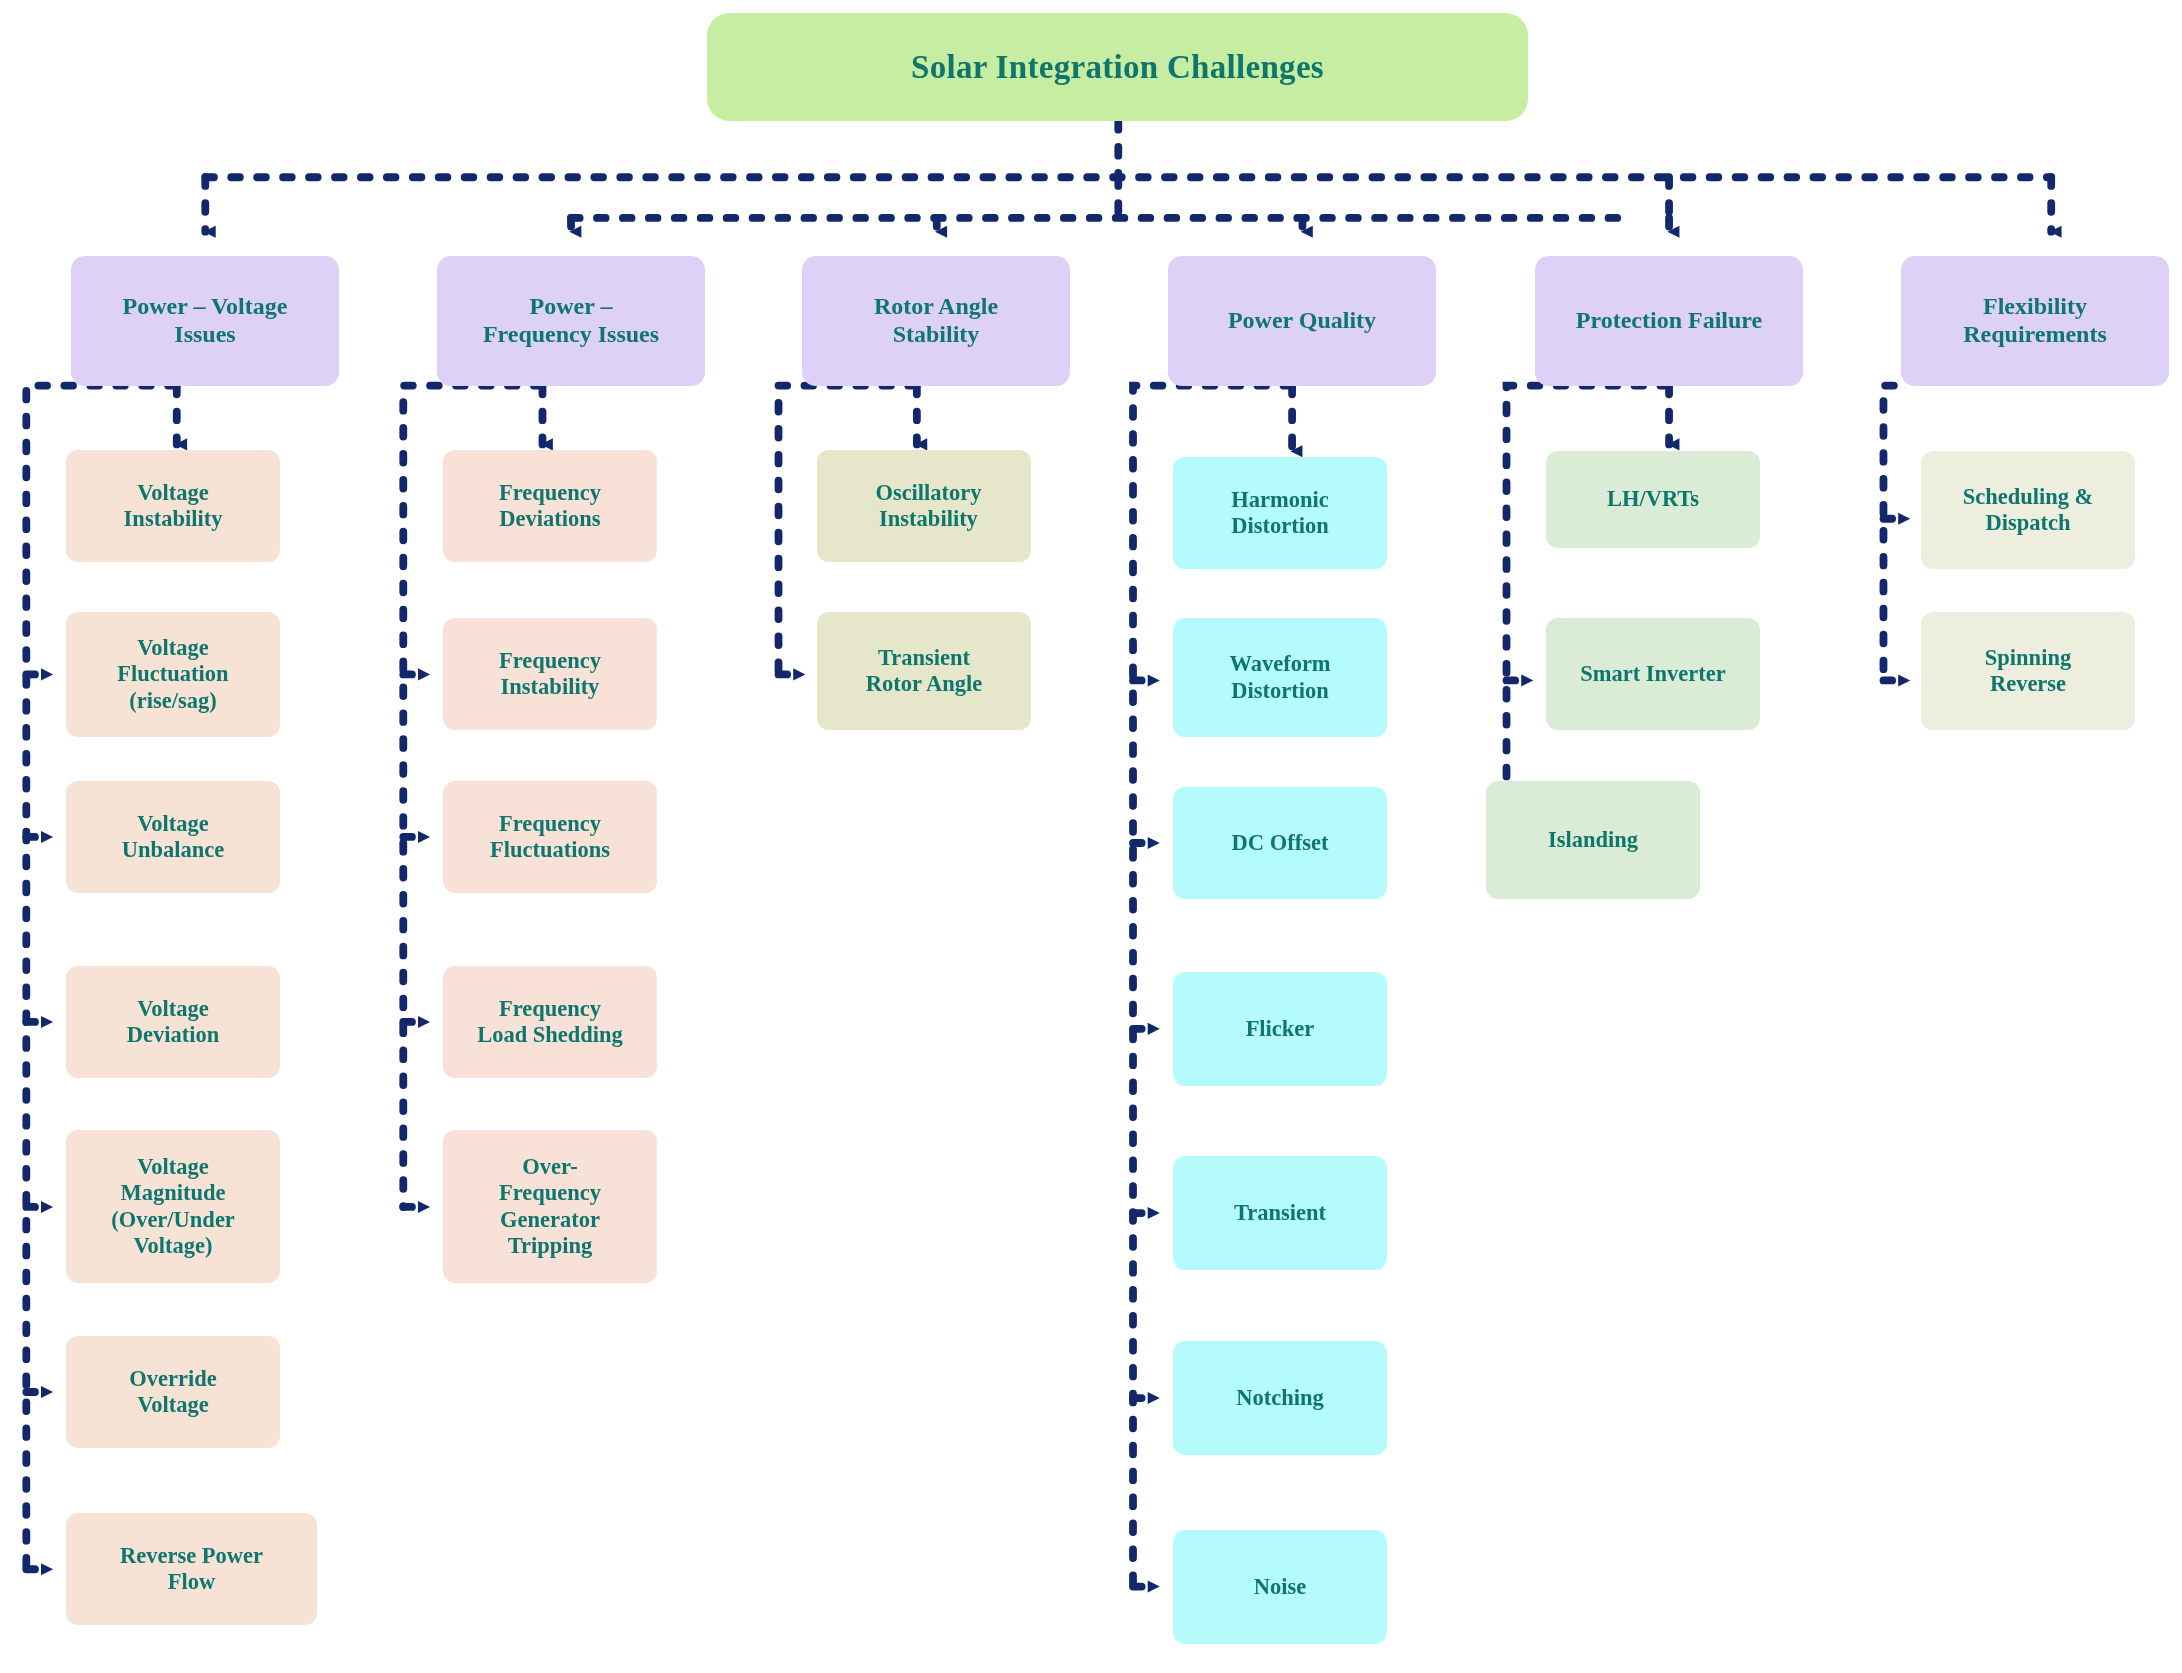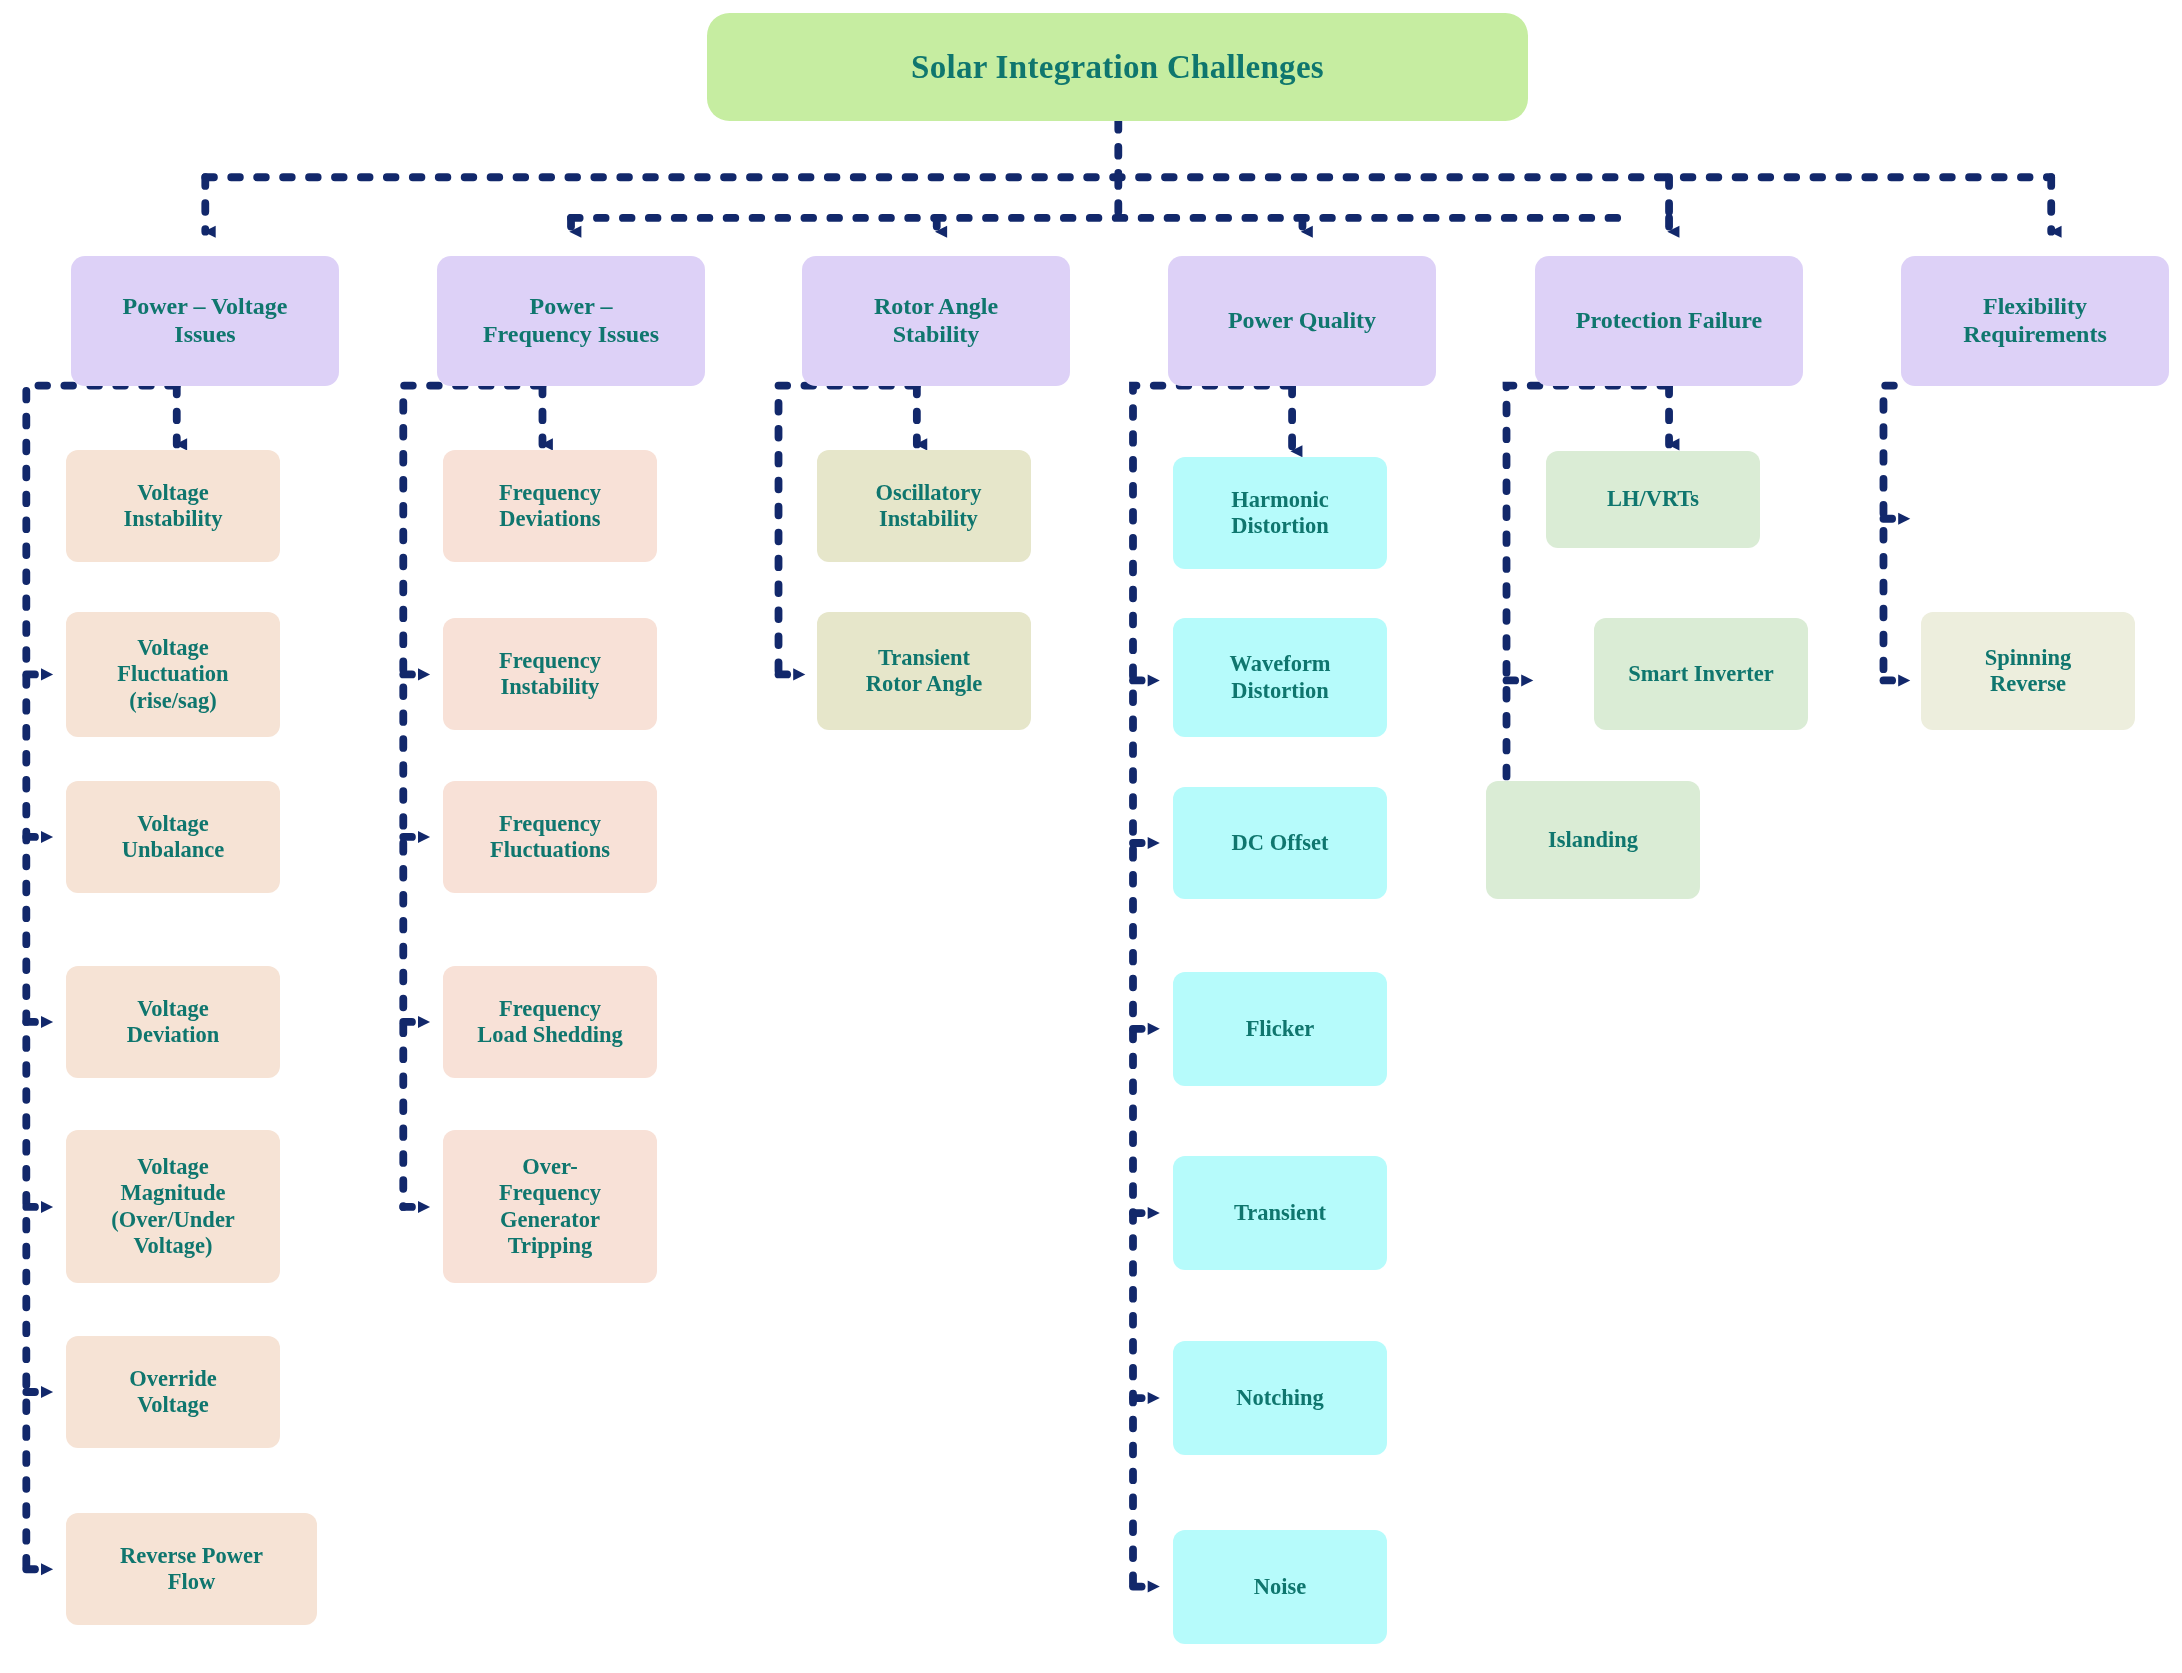--- a/index.html
+++ b/index.html
@@ -231,26 +231,30 @@
   <div class="node leaf leaf-pq" style="left:1173px; top:1341px; width:214px; height:114px;">
     <span>Notching</span>
   </div>
   <div class="node leaf leaf-pq" style="left:1173px; top:1530px; width:214px; height:114px;">
     <span>Noise</span>
   </div>
 
   <div class="node leaf leaf-prot" style="left:1546px; top:451px; width:214px; height:97px;">
     <span>LH/VRTs</span>
   </div>
-  <div class="node leaf leaf-prot" style="left:1546px; top:618px; width:214px; height:112px;margin-left:48px;">
+  <div class="node leaf leaf-prot" style="left:1546px; top:618px; width:214px; height:112px;">
     <span>Smart Inverter</span>
   </div>
   <div class="node leaf leaf-prot" style="left:1486px; top:781px; width:214px; height:118px;">
     <span>Islanding</span>
   </div>
 
+  <div class="node leaf leaf-flex" style="left:1921px; top:451px; width:214px; height:118px;">
+    <span>Scheduling &amp;
+Dispatch</span>
+  </div>
   <div class="node leaf leaf-flex" style="left:1921px; top:612px; width:214px; height:118px;">
     <span>Spinning
 Reverse</span>
   </div>
 
 </div>
 
 
 </body></html>

